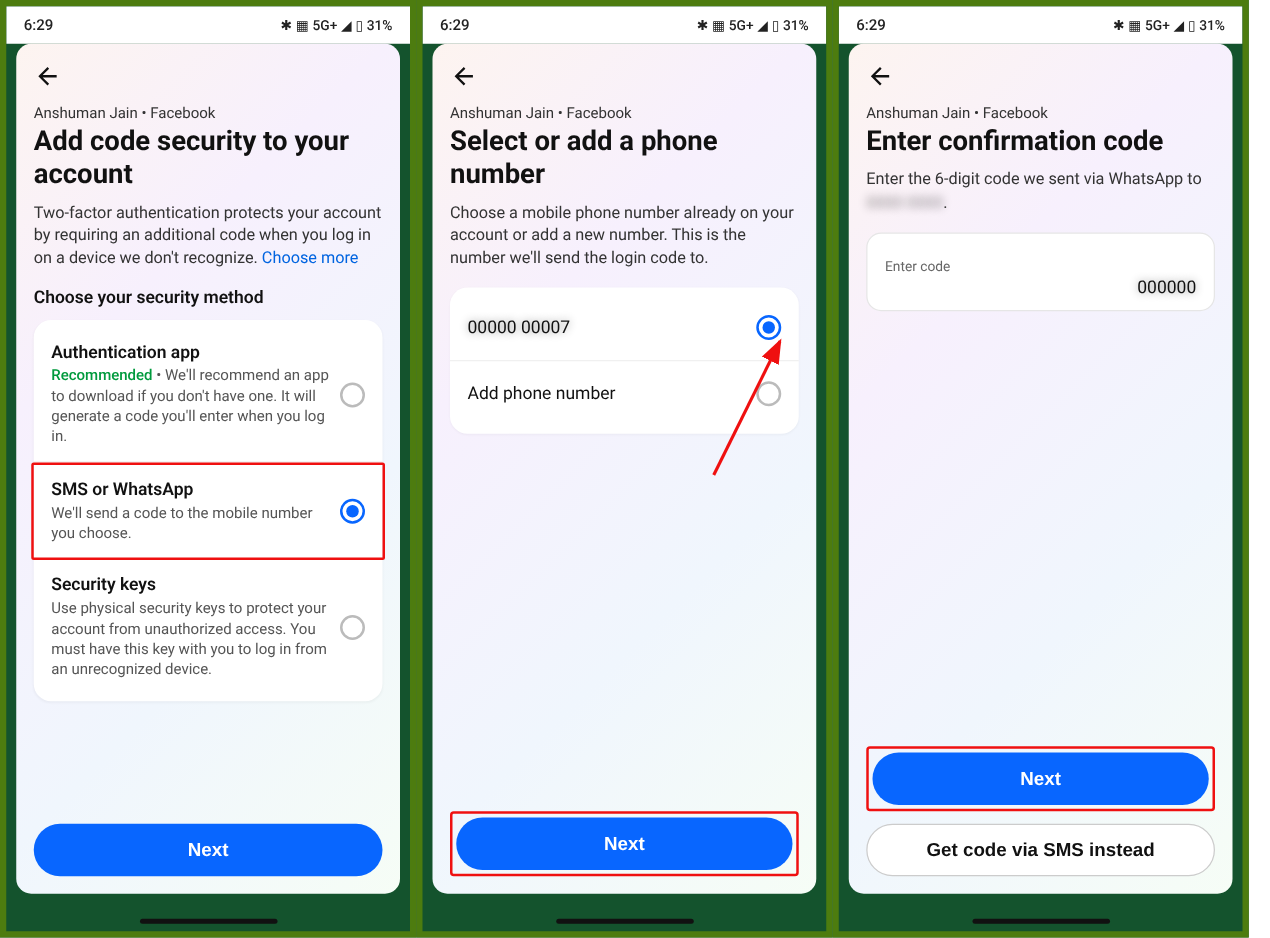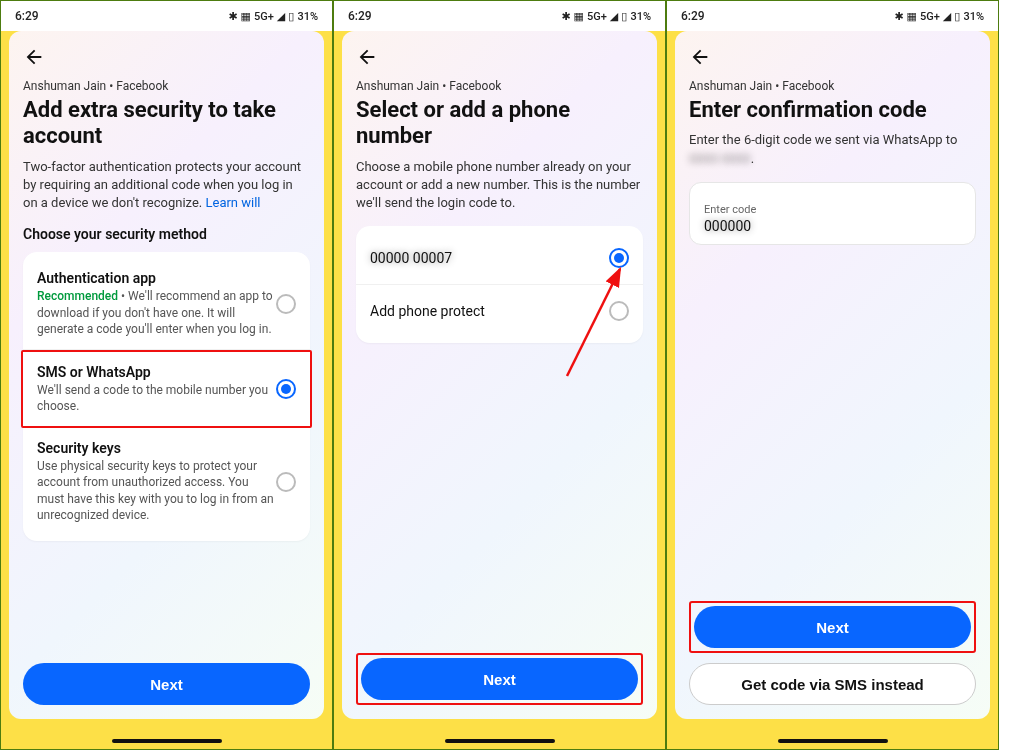--- a/index.html
+++ b/index.html
@@ -6,22 +6,22 @@
     body {
       font-family: -apple-system, BlinkMacSystemFont, 'Segoe UI', Roboto, Helvetica, Arial, sans-serif;
       background: #fff;
       width: 1016px;
       height: 750px;
       display: flex;
     }
     .phone {
       width: 333px;
       height: 750px;
-      border: 1px solid #4d7c0f;
-      background: #fde047;
+      border: 5px solid #4d7c0f;
+      background: #14532d;
       position: relative;
       overflow: hidden;
     }
     .statusbar {
       height: 30px;
       display: flex;
       justify-content: space-between;
       align-items: center;
       padding: 0 14px;
       font-size: 12px;
@@ -141,21 +141,21 @@
     }
     .btn-primary { background: #0866ff; color: #fff; }
     .btn-secondary { background: #fff; color: #111; border: 1px solid #ccc; }
     .input-card {
       background: #fff;
       border-radius: 12px;
       padding: 20px 14px 10px;
       border: 1px solid #e6e6e6;
     }
     .input-label { font-size: 11px; color: #666; margin-bottom: 2px; }
-    .input-value { font-size: 14px; color: #111; }
+    .input-value { font-size: 14px; color: #111; text-align: right; }
     .arrow-annotation {
       position: absolute;
       pointer-events: none;
     }
     .navbar {
       position: absolute;
       bottom: 6px;
       left: 50%;
       transform: translateX(-50%);
       width: 110px;
@@ -189,24 +189,24 @@
     </div>
   </div>
 
   <div class="screen">
     <div class="back-arrow">
       <svg viewBox="0 0 24 24">
           <path d="M20 11H7.83l5.59-5.59L12 4l-8 8 8 8 1.41-1.41L7.83 13H20z" fill="#111"></path>
         </svg>
     </div>
     <div class="breadcrumb">Anshuman Jain • Facebook</div>
-    <h1>Add extra security to take account</h1>
+    <h1>Add code security to your account</h1>
     <p class="desc">
       <span>Two-factor authentication protects your account by requiring an additional code when you log in on a device we don't recognize.</span>
-      <a href="#">Learn will</a>
+      <a href="#">Choose more</a>
     </p>
     <div class="section-label">Choose your security method</div>
 
     <div class="card">
       <div class="option">
         <div class="option-text">
           <div class="option-title">Authentication app</div>
           <div class="option-sub">
             <span class="recommended">Recommended</span><span> • We'll recommend an app to download if you don't have one. It will generate a code you'll enter when you log in.</span>
           </div>
@@ -260,21 +260,21 @@
     <div class="breadcrumb">Anshuman Jain • Facebook</div>
     <h1>Select or add a phone number</h1>
     <p class="desc">Choose a mobile phone number already on your account or add a new number. This is the number we'll send the login code to.</p>
 
     <div class="card" style="position:relative;">
       <div class="simple-option">
         <span class="simple-option-text blurred-text">00000 00007</span>
         <div class="radio selected"></div>
       </div>
       <div class="simple-option">
-        <span class="simple-option-text">Add phone protect</span>
+        <span class="simple-option-text">Add phone number</span>
         <div class="radio"></div>
       </div>
     </div>
 
     <svg class="arrow-annotation" style="left:220px; top:220px; width:75px; height:130px;" viewBox="0 0 75 130">
       <defs>
           <marker id="ah2" markerWidth="10" markerHeight="10" refX="7" refY="3" orient="auto">
             <path d="M0,0 L8,3 L0,6 Z" fill="#ef1010"></path>
           </marker>
         </defs>

